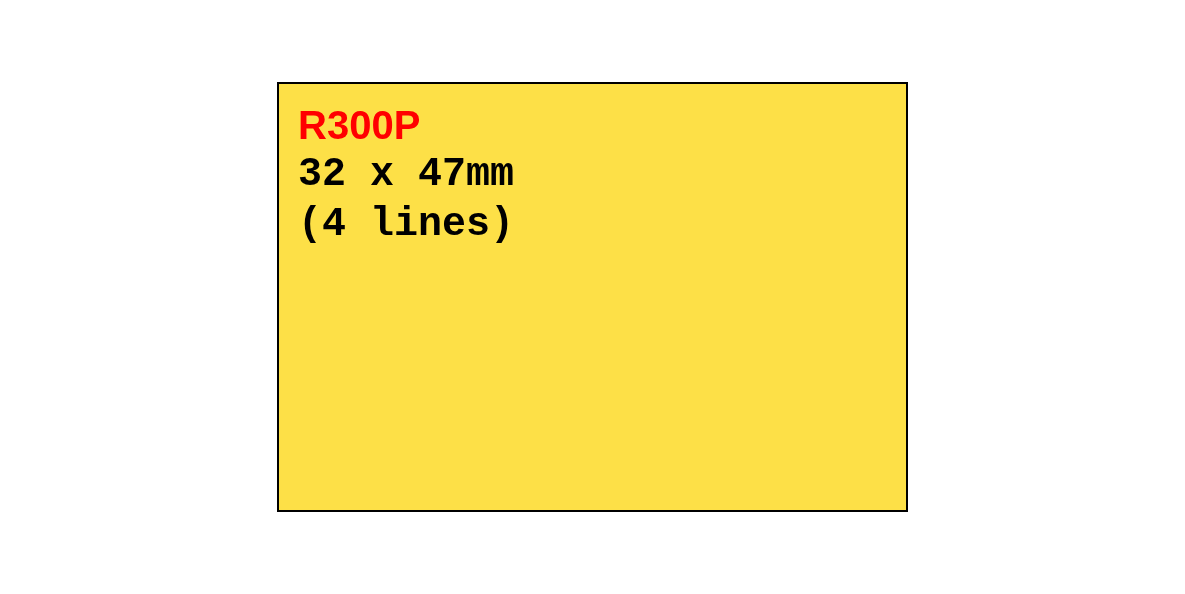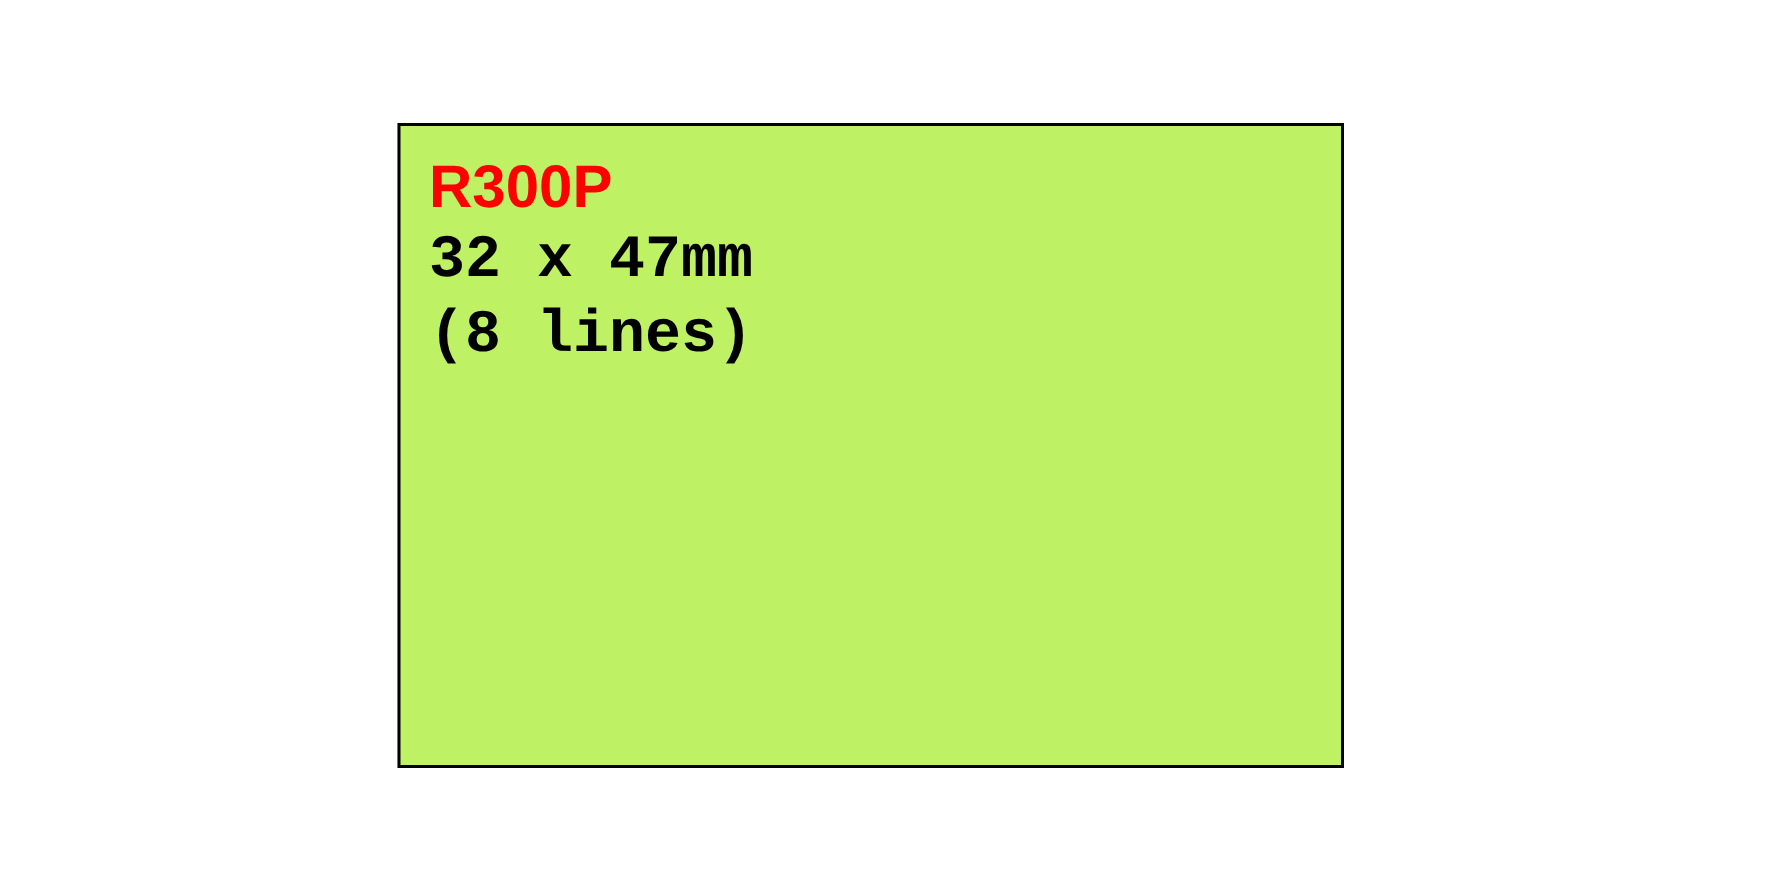--- a/index.html
+++ b/index.html
@@ -8,26 +8,26 @@
       background: #ffffff;
     }
     body {
       width: 1185px;
       height: 594px;
       position: relative;
       overflow: hidden;
     }
     .label-box {
       position: absolute;
-      left: 265px;
+      left: 277px;
       top: 82px;
       width: 627px;
       height: 426px;
       border: 2px solid #000000;
-      background: #bef264;
+      background: #fde047;
       box-sizing: content-box;
     }
     .label-text {
       position: absolute;
       left: 19px;
       top: 16px;
       font-family: "Liberation Sans", sans-serif;
       font-weight: bold;
       font-size: 40px;
       line-height: 50px;
@@ -45,15 +45,15 @@
       font-family: Liberation Mono, monospace;
     }
   </style>
 </head>
 <body>
 
 <div class="label-box">
   <div class="label-text">
     <span class="line model">R300P</span>
     <span class="line dims">32 x 47mm</span>
-    <span class="line lines">(8 lines)</span>
+    <span class="line lines">(4 lines)</span>
   </div>
 </div>
 
 </body></html>

